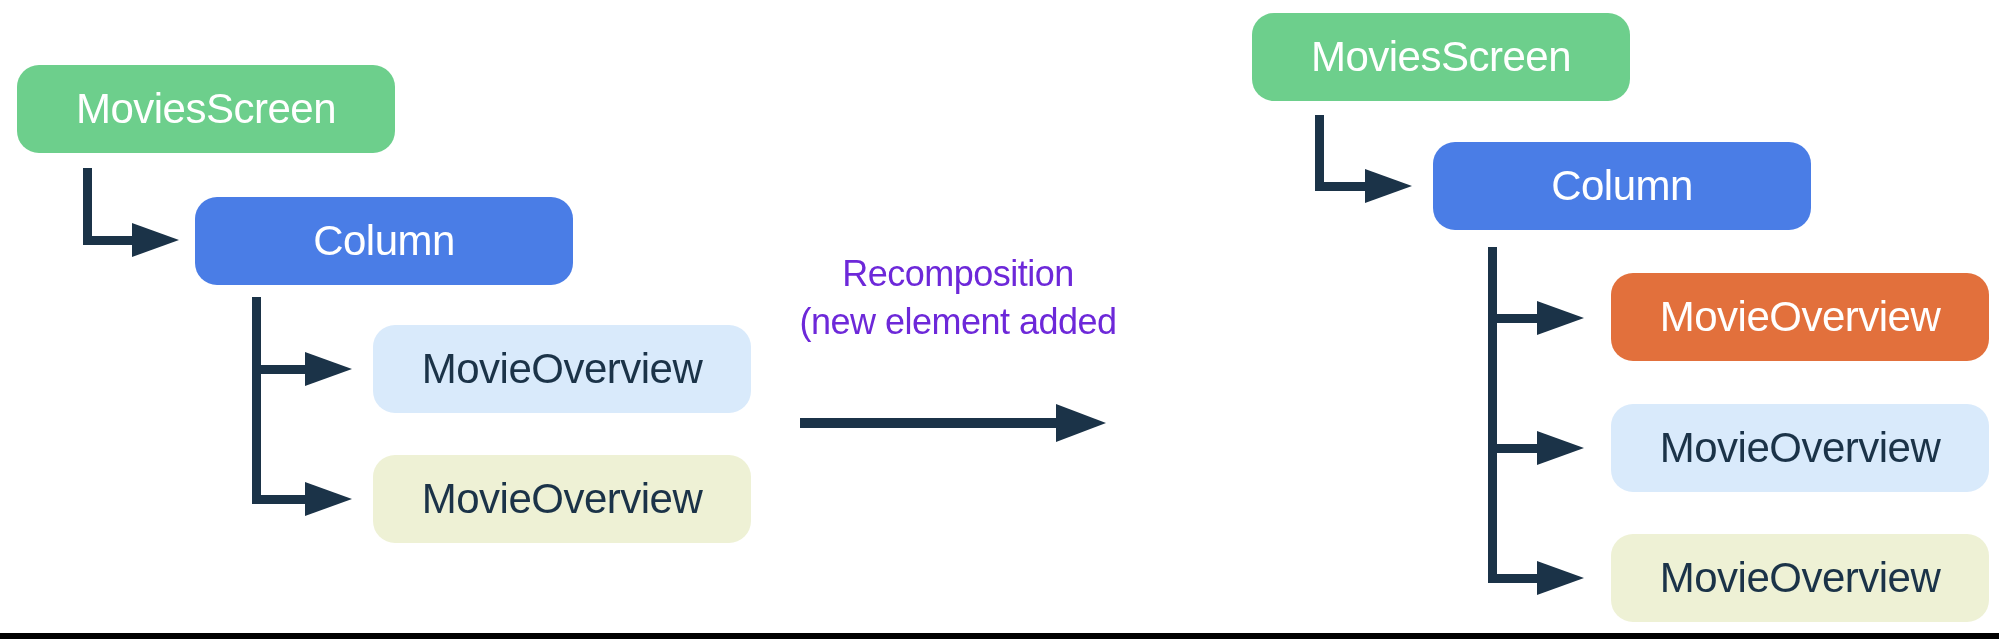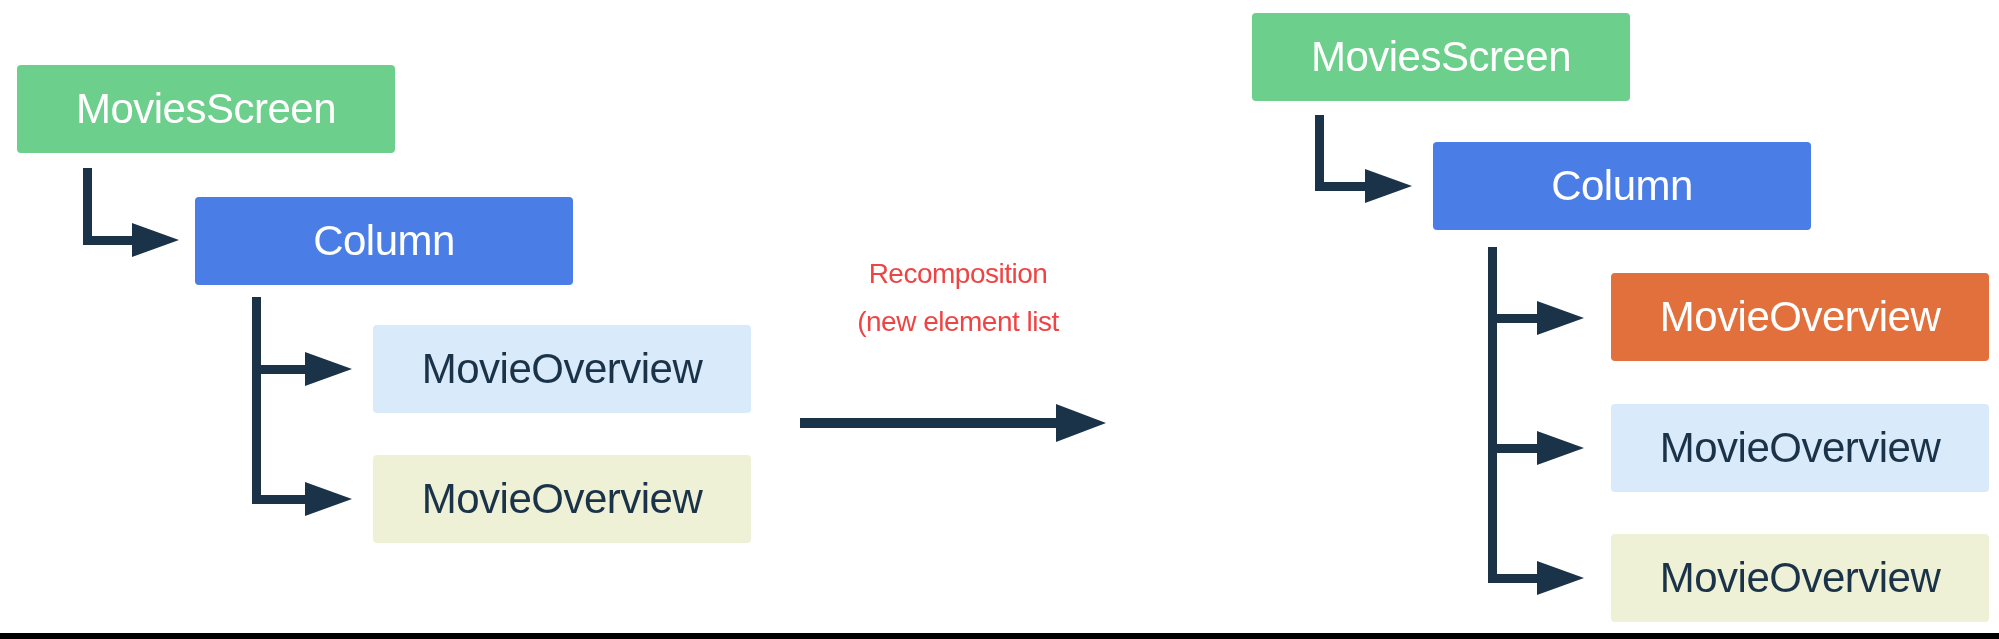--- a/index.html
+++ b/index.html
@@ -12,21 +12,21 @@
     position: relative;
     width: 1999px;
     height: 639px;
     background: #ffffff;
     overflow: hidden;
   }
   .node {
     position: absolute;
     width: 378px;
     height: 88px;
-    border-radius: 4px;
+    border-radius: 22px;
     display: flex;
     align-items: center;
     justify-content: center;
     font-size: 42px;
     letter-spacing: -0.5px;
     white-space: nowrap;
   }
   .hline, .vline {
     position: absolute;
     background: #1B3348;
@@ -45,23 +45,23 @@
     border-top-width: 19px;
     border-bottom-width: 19px;
     border-left-width: 50px;
   }
   .caption {
     position: absolute;
     left: 658px;
     top: 250px;
     width: 600px;
     text-align: center;
-    font-size: 28px;
+    font-size: 36px;
     line-height: 48px;
-    color: #ef4444;
+    color: #6d28d9;
     letter-spacing: -0.5px;
   }
   .bottom-bar {
     position: absolute;
     left: 0;
     top: 633px;
     width: 1999px;
     height: 6px;
     background: #000000;
   }
@@ -84,21 +84,21 @@
   <div class="arrowhead" style="left:132px; top:223px;"></div>
 
   <div class="vline" style="left:252px; top:297px; height:207px;"></div>
   <div class="hline" style="left:252px; top:365px; width:54px;"></div>
   <div class="arrowhead" style="left:305px; top:352px;"></div>
   <div class="hline" style="left:252px; top:495px; width:54px;"></div>
   <div class="arrowhead" style="left:305px; top:482px;"></div>
 
   <div class="caption">
     <div>Recomposition</div>
-    <div>(new element list</div>
+    <div>(new element added</div>
   </div>
 
   <div class="hline" style="left:800px; top:418px; width:258px; height:10px;"></div>
   <div class="arrowhead big" style="left:1056px; top:404px;"></div>
 
   <div class="node" style="left: 1252px; top: 13px; background: rgb(109, 207, 140); color: rgb(255, 255, 255);">MoviesScreen</div>
 
   <div class="node" style="left: 1433px; top: 142px; background: rgb(74, 125, 230); color: rgb(255, 255, 255);">Column</div>
 
   <div class="node" style="left: 1611px; top: 273px; background: rgb(226, 112, 60); color: rgb(255, 255, 255);">MovieOverview</div>

